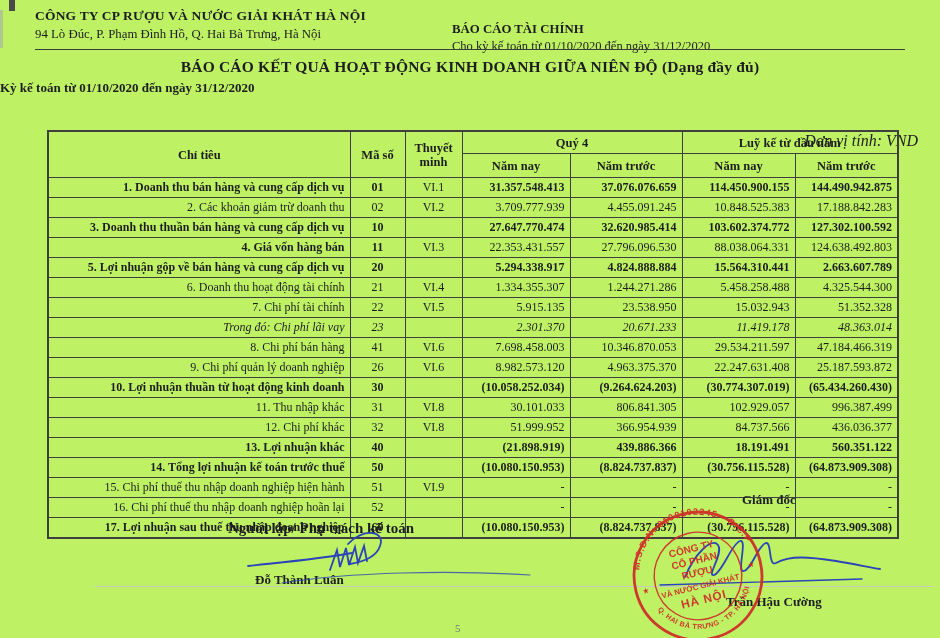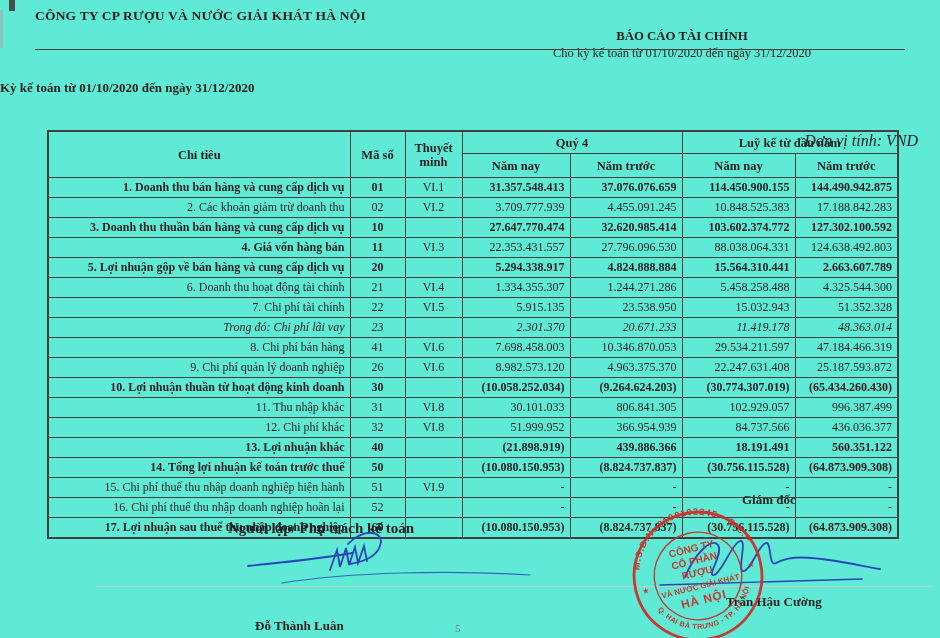--- a/index.html
+++ b/index.html
@@ -1,27 +1,27 @@
 <!DOCTYPE html>
 <html lang="vi"><head>
 <meta charset="utf-8">
 <style>
   html,body{margin:0;padding:0;}
   body{background:#e8e8e8;font-family:"Liberation Serif","DejaVu Serif",serif;}
-  #page{position:relative;width:940px;height:638px;background:#5eead4;overflow:hidden;color:#1d1d1f;}
+  #page{position:relative;width:940px;height:638px;background:#bef264;overflow:hidden;color:#1d1d1f;}
 
   
   .artifact-a{position:absolute;left:9px;top:0;width:6px;height:11px;background:#4a4a4a;}
   .artifact-b{position:absolute;left:0;top:10px;width:3px;height:38px;background:#aaa;opacity:.6;}
 
   
   .hdr-left{position:absolute;left:35px;top:8px;width:430px;}
   .company-name{font-weight:bold;font-size:13.5px;letter-spacing:.2px;}
   .company-address{font-size:12.8px;margin-top:3px;}
-  .hdr-right{position:absolute;left:452px;top:29px;width:460px;text-align:center;}
+  .hdr-right{position:absolute;left:452px;top:22px;width:460px;text-align:left;}
   .report-type{font-weight:bold;font-size:12.8px;}
   .report-period{font-size:12.5px;margin-top:2px;}
   .hdr-rule{position:absolute;left:35px;top:49px;width:870px;height:0;border-top:1.6px solid #3c3c3c;}
 
   
   .title-main{position:absolute;left:0;top:58px;width:940px;text-align:center;font-weight:bold;font-size:15.5px;letter-spacing:.2px;}
   .title-sub{position:absolute;left:0;top:80px;width:940px;text-align:left;font-weight:bold;font-size:13px;}
 
   .unit-label{position:absolute;right:22px;top:132px;font-style:italic;font-size:16px;}
 
@@ -36,21 +36,21 @@
   td.c-code{text-align:center;font-size:12.3px;}
   td.c-note{text-align:center;font-size:12.3px;}
   td.c-num{text-align:right;padding-right:7px;font-size:12.2px;}
   table.report tbody td{height:19px;}
   td.b{font-weight:bold;}
   tr.i td{font-style:italic;}
   tr.i td.c-label{padding-left:20px;}
 
   
   .sig-left-title{position:absolute;left:228px;top:520px;font-weight:bold;font-size:15px;}
-  .sig-left-name{position:absolute;left:255px;top:618px;font-weight:bold;font-size:13px;}
+  .sig-left-name{position:absolute;left:255px;top:572px;font-weight:bold;font-size:13px;}
   .sig-right-title{position:absolute;left:742px;top:492px;font-weight:bold;font-size:13px;}
   .sig-right-name{position:absolute;left:726px;top:594px;font-weight:bold;font-size:13px;}
   .name-rule{position:absolute;left:95px;top:586px;width:838px;height:0;border-top:1px solid #c8c8c4;}
   .page-number{position:absolute;left:455px;top:622px;font-size:11px;color:#777;}
 
   svg.sig{position:absolute;pointer-events:none;}
   #sig-left-svg{left:230px;top:520px;}
   #sig-right-svg{left:640px;top:525px;}
 
   
@@ -61,27 +61,29 @@
 </head>
 <body>
 
 <div id="page">
 
   <div class="artifact-a"></div>
   <div class="artifact-b"></div>
 
   <div class="hdr-left">
     <div class="company-name">CÔNG TY CP RƯỢU VÀ NƯỚC GIẢI KHÁT HÀ NỘI</div>
+    <div class="company-address">94 Lò Đúc, P. Phạm Đình Hồ, Q. Hai Bà Trưng, Hà Nội</div>
   </div>
   <div class="hdr-right">
     <div class="report-type">BÁO CÁO TÀI CHÍNH</div>
     <div class="report-period">Cho kỳ kế toán từ 01/10/2020 đến ngày 31/12/2020</div>
   </div>
   <div class="hdr-rule"></div>
 
+  <div class="title-main">BÁO CÁO KẾT QUẢ HOẠT ĐỘNG KINH DOANH GIỮA NIÊN ĐỘ (Dạng đầy đủ)</div>
   <div class="title-sub">Kỳ kế toán từ 01/10/2020 đến ngày 31/12/2020</div>
 
   <div class="unit-label">Đơn vị tính:  VND</div>
 
   <table class="report">
     <colgroup>
       <col style="width:302px">
         <col style="width:55px">
         <col style="width:57px">
       <col style="width:108px">

